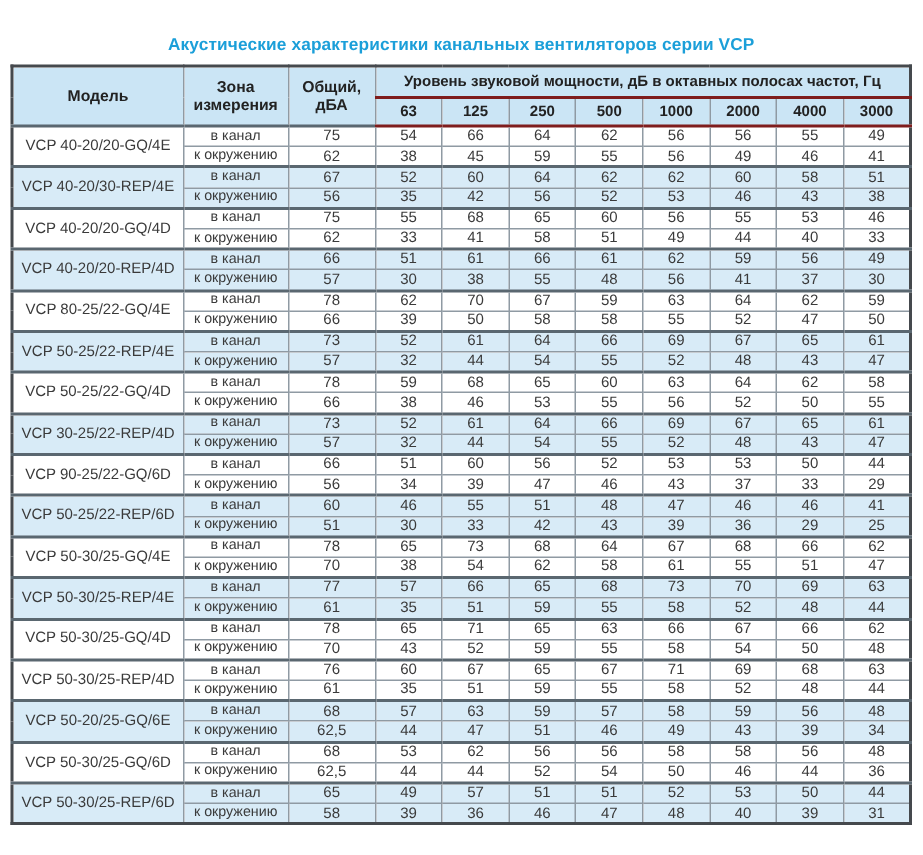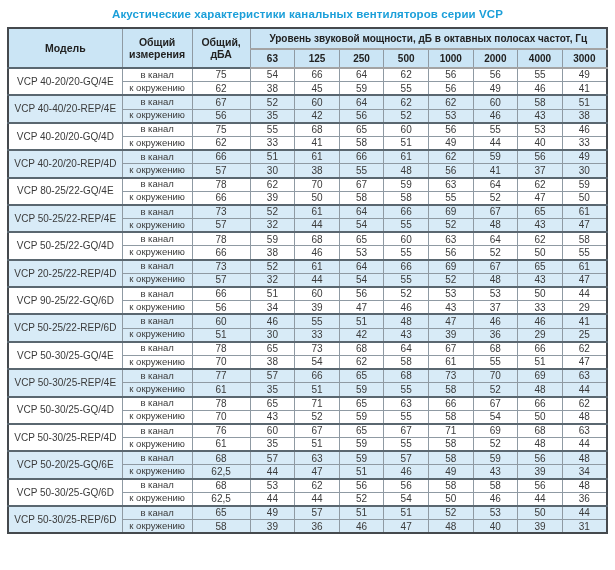--- a/index.html
+++ b/index.html
@@ -8,21 +8,21 @@
     width: 615px; height: 570px;
     background: #ffffff;
     font-family: "Liberation Sans", sans-serif;
   }
   .page { width: 615px; height: 570px; overflow: hidden; }
   .title {
     text-align: center;
     font-weight: bold;
     font-size: 11.5px;
     color: #1b9fd9;
-    padding-top: 8px;
+    padding-top: 24px;
     letter-spacing: 0.1px;
   }
   table.acoustic {
     border-collapse: collapse;
     table-layout: fixed;
     width: 599px;
     margin: 7px auto 0 auto;
     border: 2px solid #45494d;
   }
   th, td {
@@ -38,21 +38,21 @@
   }
   thead th {
     background: #cbe5f5;
     font-weight: bold;
     color: #222;
     white-space: normal;
   }
   thead tr.top-header th { height: 21px; }
   thead tr.freq-header th { height: 19px; font-size: 10px; }
   thead tr.freq-header th,
-  thead th.band-group { border-bottom: 2px solid #a3a3a3; }
+  thead th.band-group { border-bottom: 2px solid #7f1d1d; }
   thead th.model-h, thead th.zone-h, thead th.total-h { font-size: 10.5px; }
   tbody td { height: 13.7px; background: #ffffff; }
   tbody tr.shaded td { background: #d8ebf7; }
   tbody tr.group-start td { border-top: 2px solid #5a6770; }
   td.model-cell { font-size: 10px; }
   td.zone-cell { font-size: 9.5px; }
 </style>
 </head>
 <body>
 
@@ -69,21 +69,21 @@
         <col style="width:44.6px">
         <col style="width:44.6px">
       <col style="width:44.6px">
         <col style="width:44.6px">
         <col style="width:44.6px">
         <col style="width:44.6px">
     </colgroup>
     <thead>
       <tr class="top-header">
         <th rowspan="2" class="model-h">Модель</th>
-        <th rowspan="2" class="zone-h">Общий измерения</th>
+        <th rowspan="2" class="zone-h">Зона измерения</th>
         <th rowspan="2" class="total-h">Общий, дБА</th>
         <th colspan="8" class="band-group">Уровень звуковой мощности, дБ в октавных полосах частот, Гц</th>
       </tr>
       <tr class="freq-header" id="freq-row">
           <th>63</th>
           <th>125</th>
           <th>250</th>
           <th>500</th>
           <th>1000</th>
           <th>2000</th>
@@ -111,21 +111,21 @@
           <td>38</td>
           <td>45</td>
           <td>59</td>
           <td>55</td>
           <td>56</td>
           <td>49</td>
           <td>46</td>
           <td>41</td>
         </tr>
         <tr class="shaded group-start">
-          <td rowspan="2" class="model-cell">VCP 40-40/20-REP/4E</td>
+          <td rowspan="2" class="model-cell">VCP 40-20/30-REP/4E</td>
           <td class="zone-cell">в канал</td>
           <td>67</td>
           <td>52</td>
           <td>60</td>
           <td>64</td>
           <td>62</td>
           <td>62</td>
           <td>60</td>
           <td>58</td>
           <td>51</td>
@@ -261,21 +261,21 @@
           <td>38</td>
           <td>46</td>
           <td>53</td>
           <td>55</td>
           <td>56</td>
           <td>52</td>
           <td>50</td>
           <td>55</td>
         </tr>
         <tr class="shaded group-start">
-          <td rowspan="2" class="model-cell">VCP 20-25/22-REP/4D</td>
+          <td rowspan="2" class="model-cell">VCP 30-25/22-REP/4D</td>
           <td class="zone-cell">в канал</td>
           <td>73</td>
           <td>52</td>
           <td>61</td>
           <td>64</td>
           <td>66</td>
           <td>69</td>
           <td>67</td>
           <td>65</td>
           <td>61</td>

